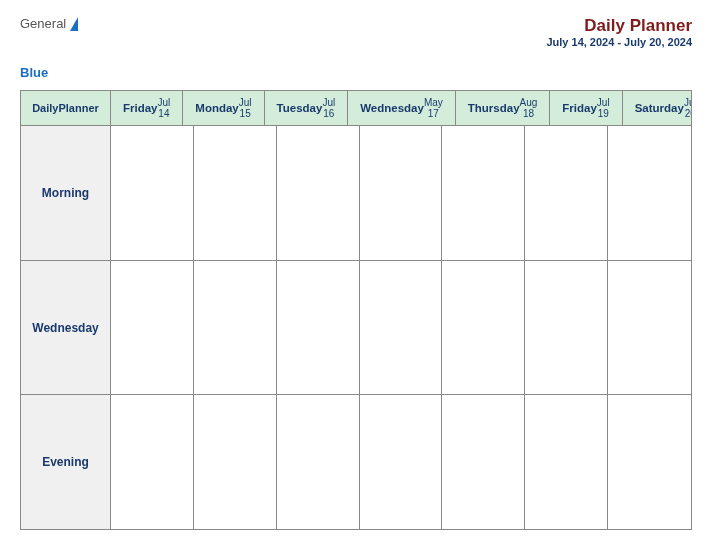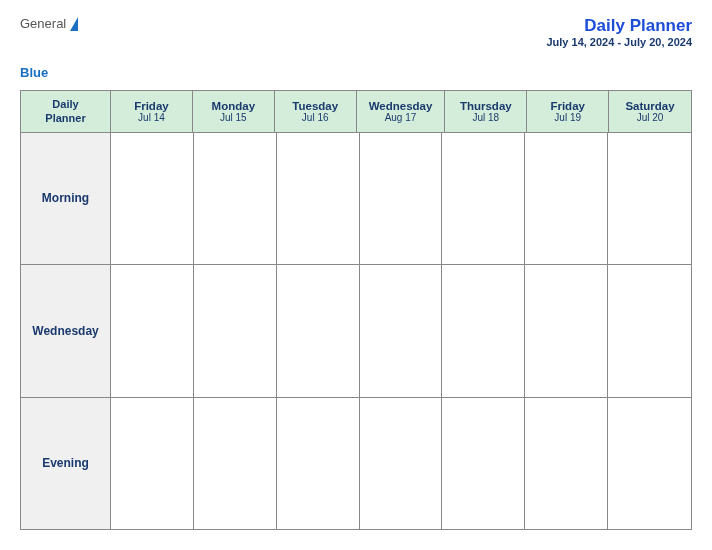--- a/index.html
+++ b/index.html
@@ -53,21 +53,21 @@
       margin-left: 2px;
     }
 
     .title-area {
       text-align: right;
     }
 
     .title-main {
       font-size: 17px;
       font-weight: bold;
-      color: #1d4ed8;
+      color: #7f1d1d;
     }
 
     .title-date {
       font-size: 11px;
       font-weight: bold;
       color: #1a3a6e;
     }
 
     .calendar {
       flex: 1;
@@ -82,21 +82,21 @@
       grid-template-columns: 90px repeat(7, 1fr);
       background: #d4edda;
       border-bottom: 1.5px solid #888;
     }
 
     .cal-header-cell {
       padding: 6px 12px;
       text-align: center;
       border-right: 1px solid #888;
       display: flex;
-      flex-direction: column;
+      flex-direction: row;
       align-items: center;
       justify-content: center;
     }
 
     .cal-header-cell:last-child {
       border-right: none;
     }
 
     .cal-header-cell .day-name {
       font-size: 11.5px;
@@ -187,25 +187,25 @@
       <div class="cal-header-cell">
       <span class="day-name">Monday</span>
       <span class="day-date">Jul 15</span>
     </div>
       <div class="cal-header-cell">
       <span class="day-name">Tuesday</span>
       <span class="day-date">Jul 16</span>
     </div>
       <div class="cal-header-cell">
       <span class="day-name">Wednesday</span>
-      <span class="day-date">Aug 17</span>
+      <span class="day-date">May 17</span>
     </div>
       <div class="cal-header-cell">
       <span class="day-name">Thursday</span>
-      <span class="day-date">Jul 18</span>
+      <span class="day-date">Aug 18</span>
     </div>
       <div class="cal-header-cell">
       <span class="day-name">Friday</span>
       <span class="day-date">Jul 19</span>
     </div>
       <div class="cal-header-cell">
       <span class="day-name">Saturday</span>
       <span class="day-date">Jul 20</span>
     </div>
     </div>

